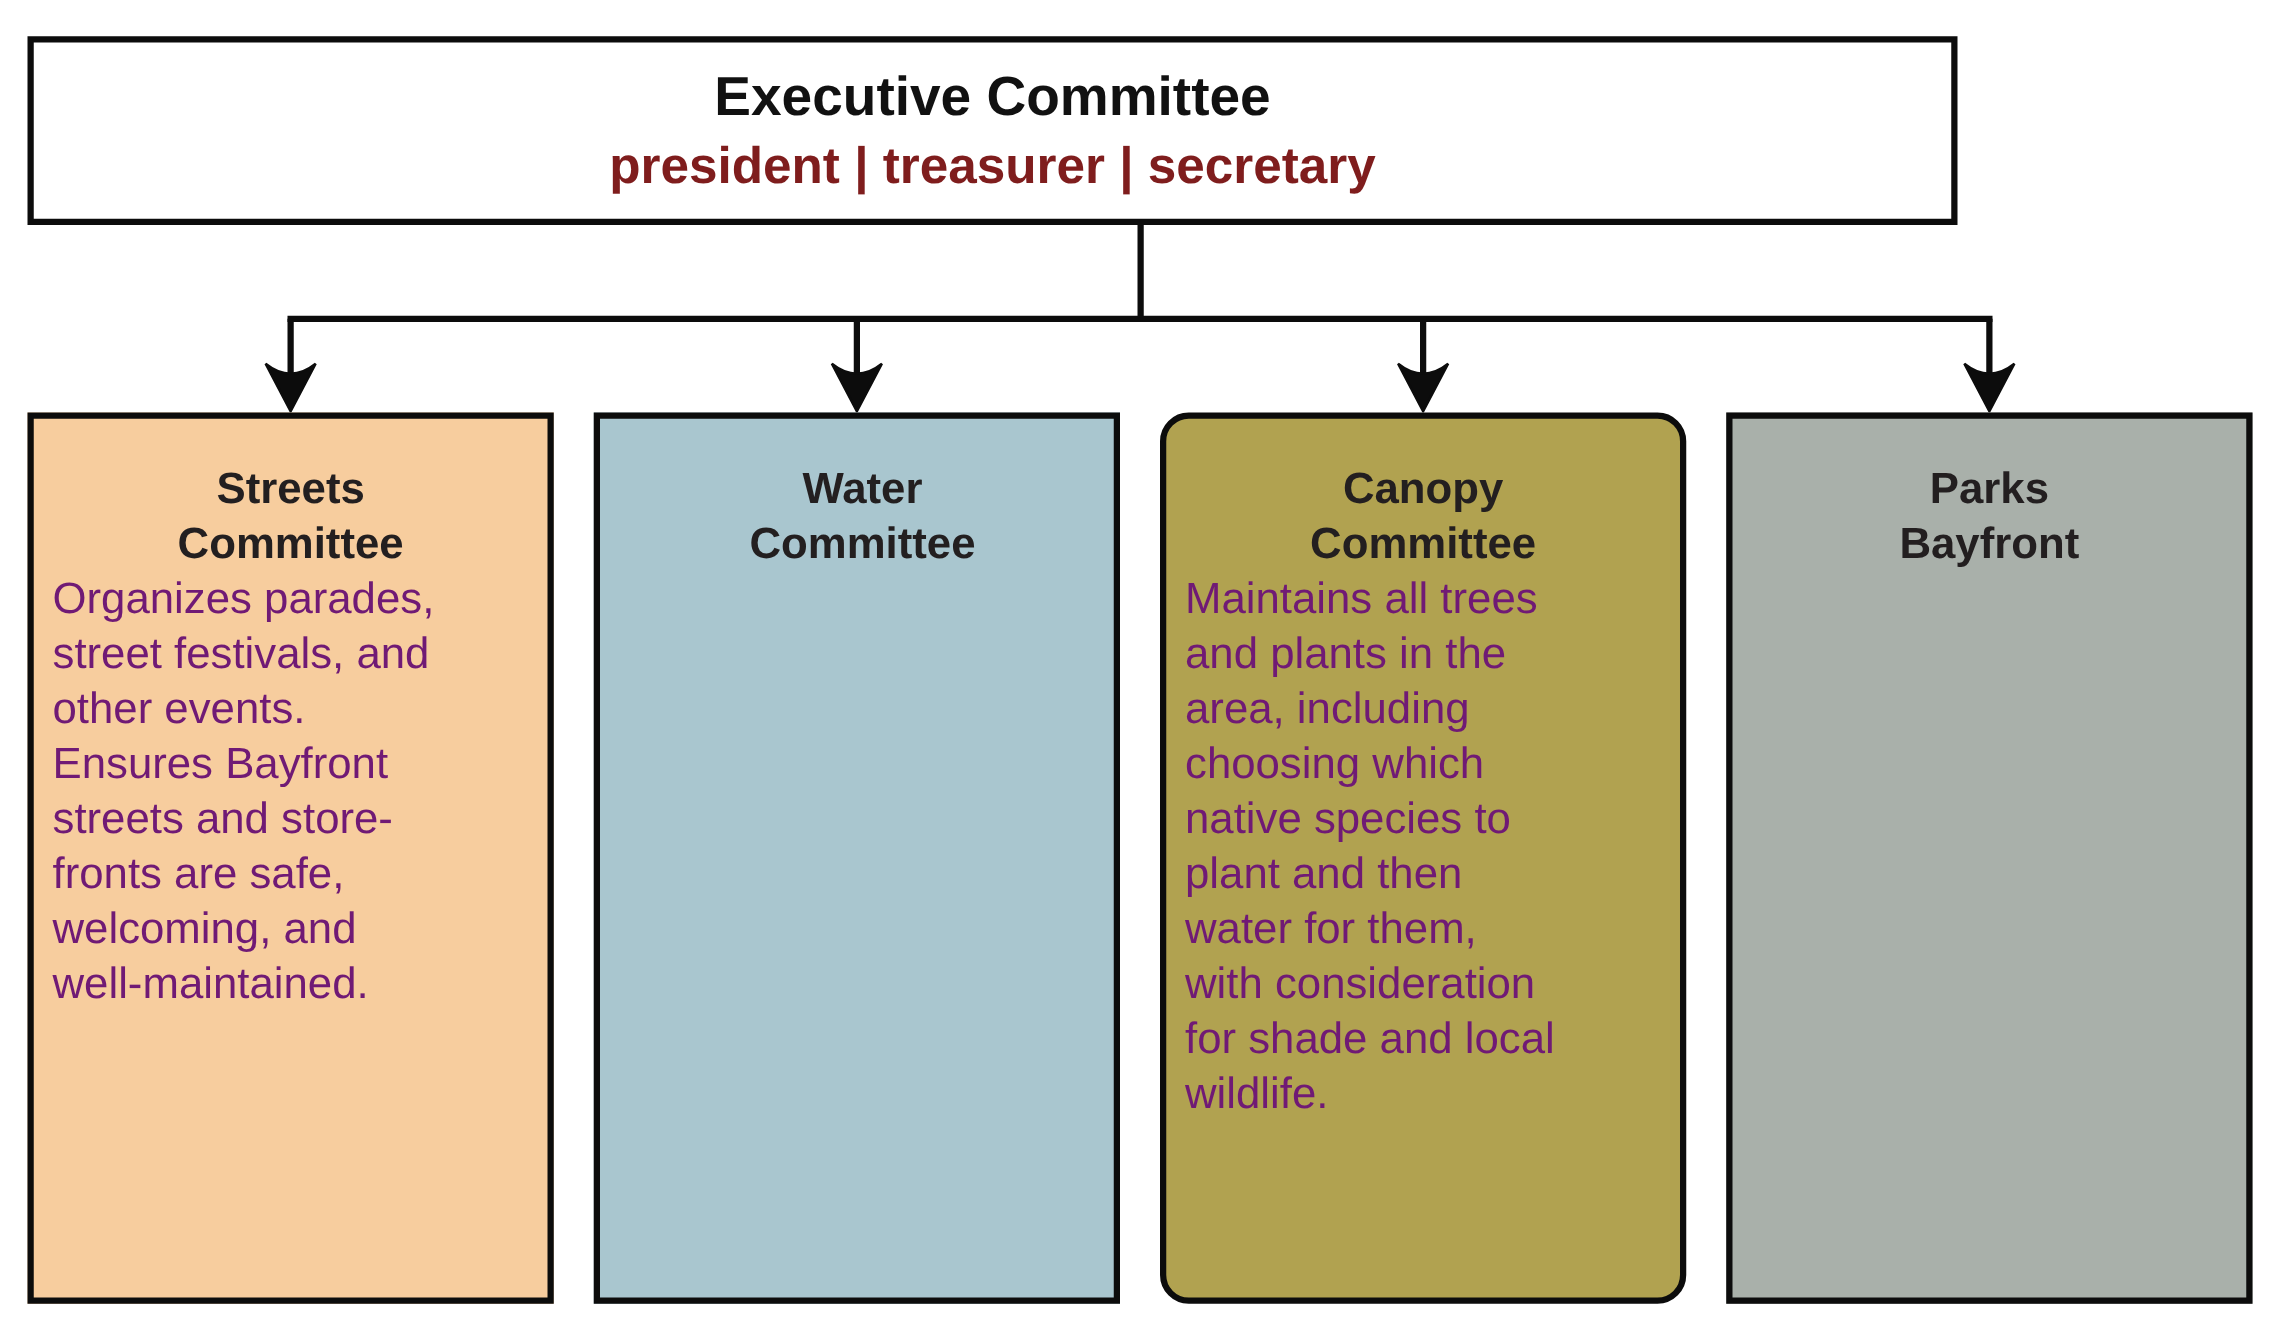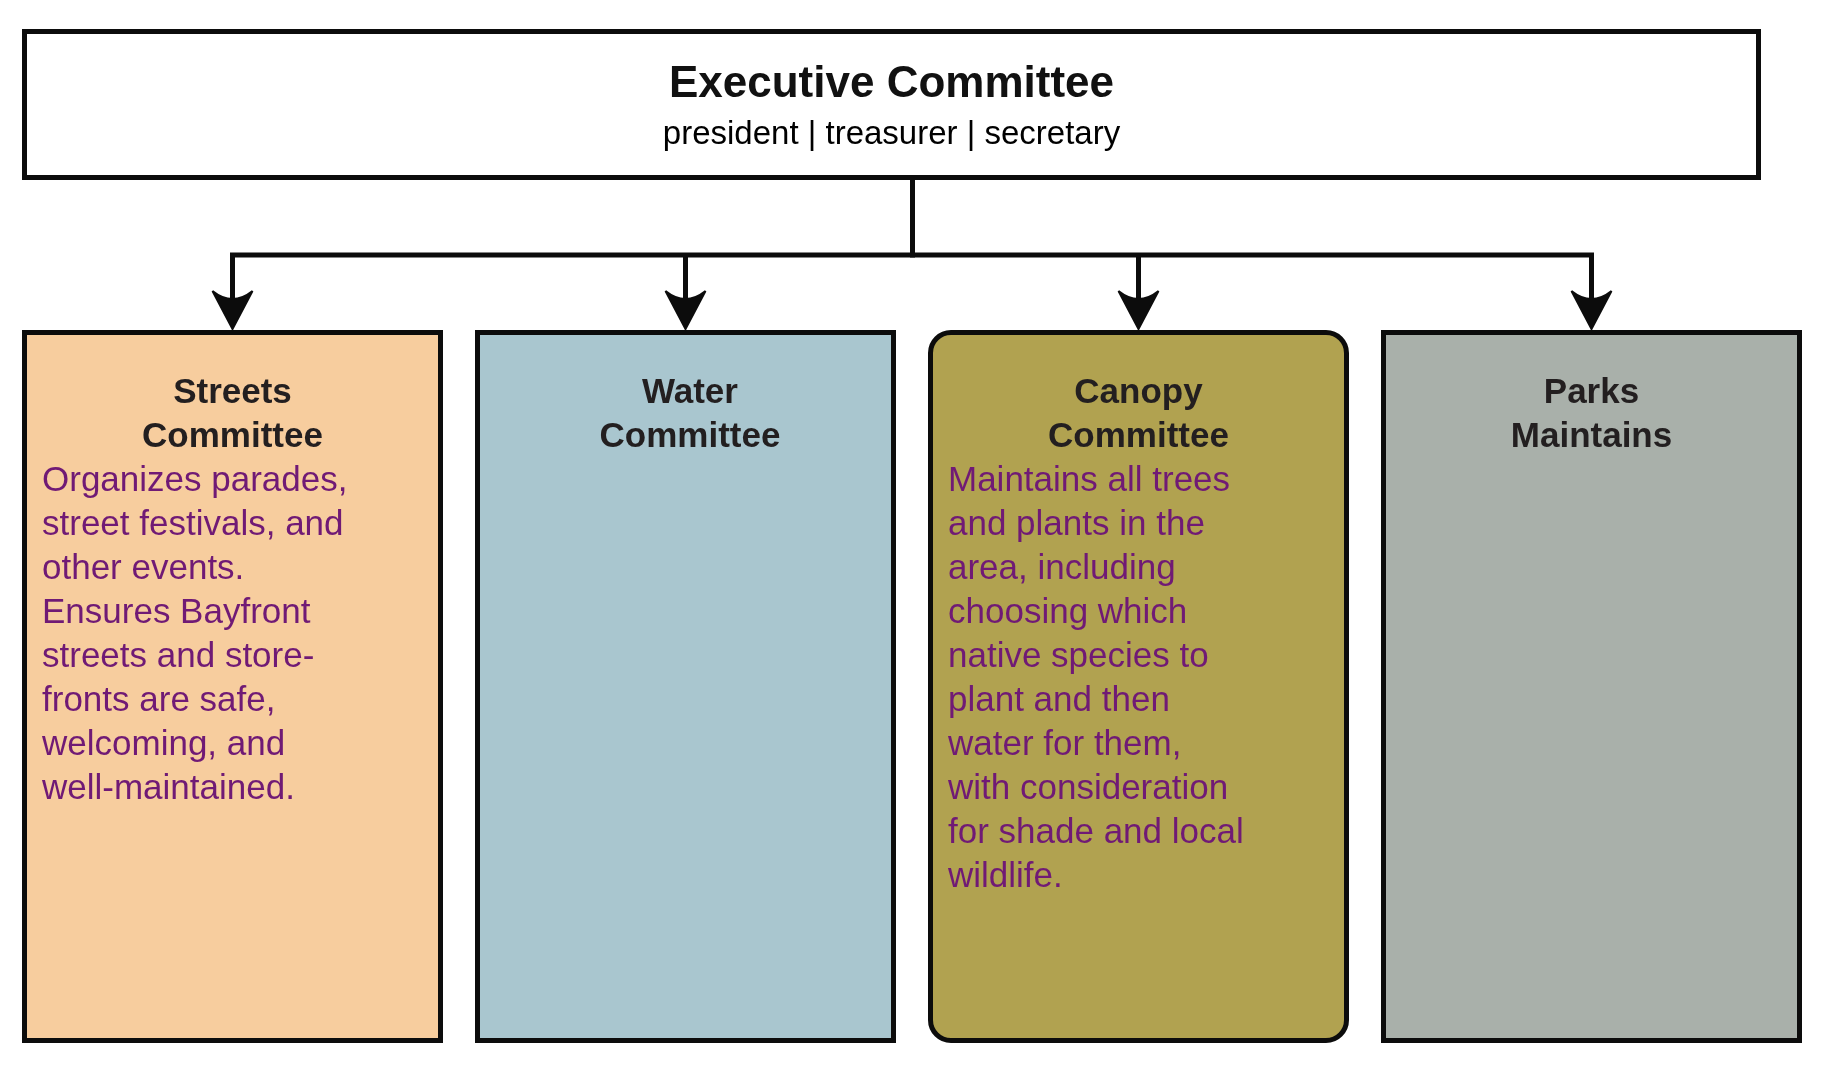--- a/index.html
+++ b/index.html
@@ -13,41 +13,41 @@
     width: 1824px;
     height: 1068px;
     background: #ffffff;
     overflow: hidden;
   }
   
   .exec-box {
     position: absolute;
     left: 22px;
     top: 29px;
-    width: 1739px;
+    width: 1544px;
     height: 151px;
     box-sizing: border-box;
     border: 5px solid #0c0c0c;
     background: #ffffff;
     display: flex;
     flex-direction: column;
     align-items: center;
     justify-content: center;
     gap: 6px;
   }
   .exec-title {
     font-size: 44px;
     font-weight: bold;
     color: #111111;
     line-height: 1.15;
   }
   .exec-roles {
-    font-size: 33px;
-    font-weight: normal;
-    color: #000000;
+    font-size: 41px;
+    font-weight: bold;
+    color: #7f1d1d;
     line-height: 1.15;
   }
   
   .connectors {
     position: absolute;
     left: 0;
     top: 180px;
     width: 1824px;
     height: 150px;
   }
@@ -139,16 +139,16 @@
 native species to
 plant and then
 water for them,
 with consideration
 for shade and local
 wildlife.</div>
   </div>
 
   <div class="committee-box pos-3" style="background: rgb(169, 176, 170);">
     <div class="committee-title">Parks
-Maintains</div>
+Bayfront</div>
   </div>
 
 </div>
 
 </body></html>

